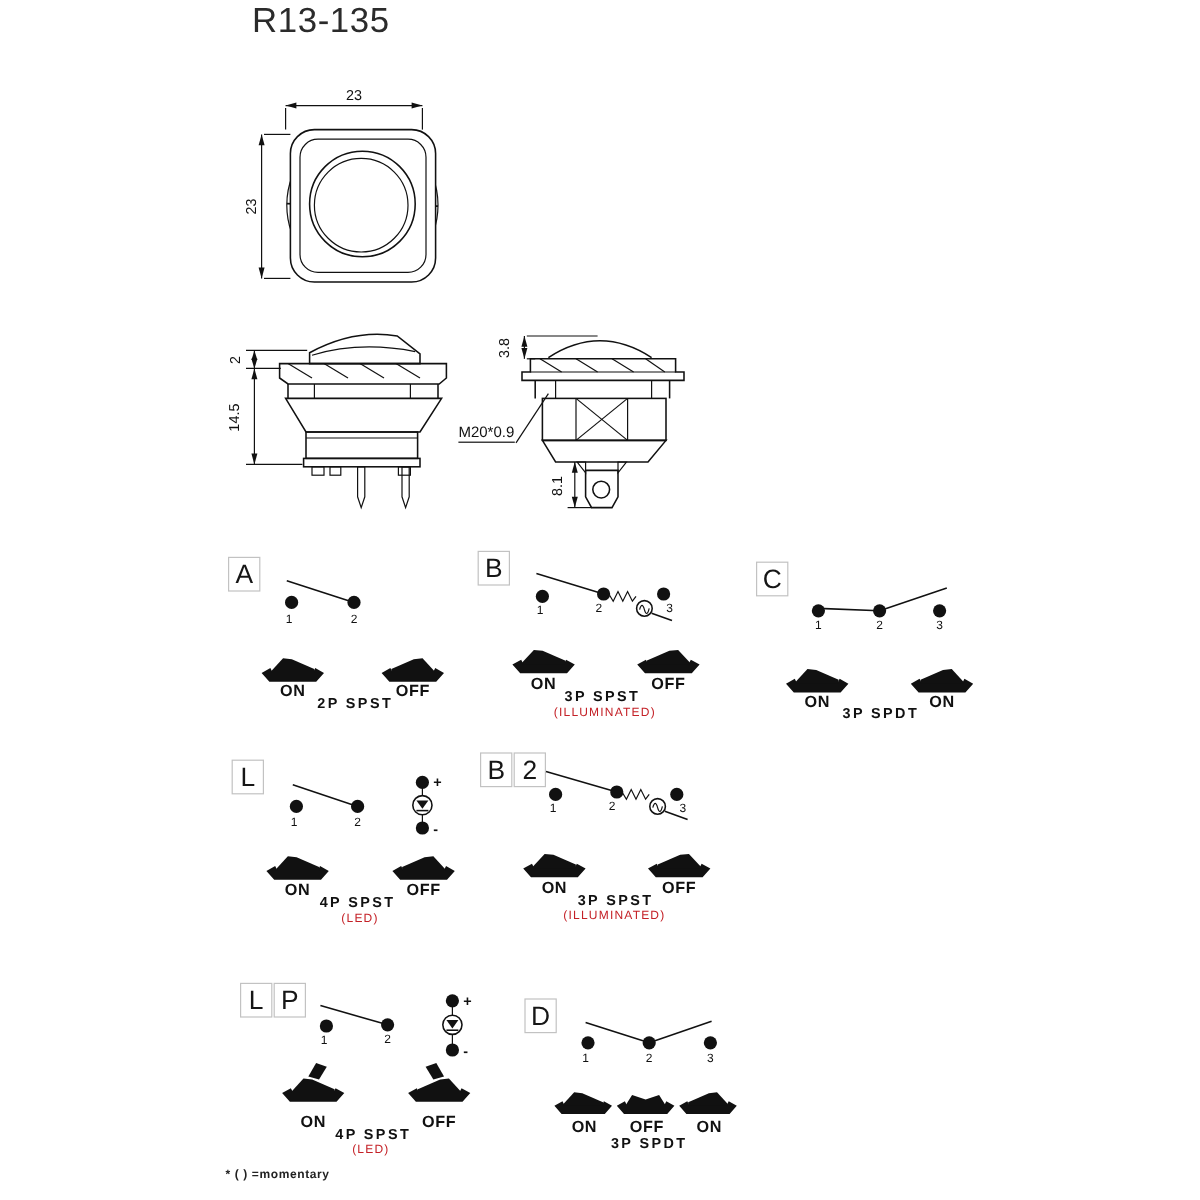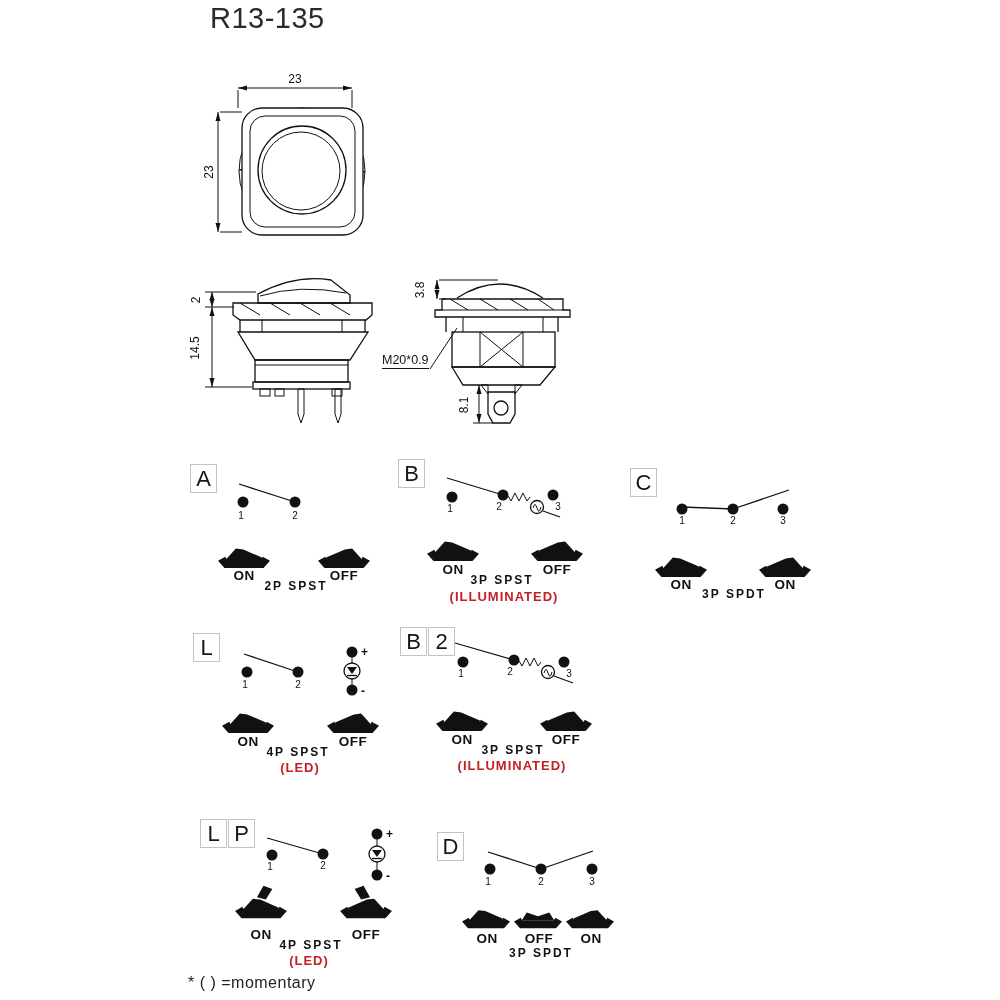--- a/index.html
+++ b/index.html
@@ -5,23 +5,23 @@
   html,body{margin:0;padding:0;background:#fff;}
   body{width:1000px;height:1000px;position:relative;overflow:hidden;
        font-family:"Liberation Sans",sans-serif;color:#111;}
   .abs{position:absolute;}
   .title{font-size:29px;font-weight:500;color:#2b2b2b;letter-spacing:0.5px;}
   .letterbox{border:1px solid #c2c2c2;background:#fff;width:25px;height:27px;
              display:flex;align-items:center;justify-content:center;
              font-size:22px;font-weight:400;color:#161616;}
   .rklabel{font-size:13.5px;font-weight:600;letter-spacing:0.5px;transform:translateX(-50%);white-space:nowrap;}
   .typelabel{font-size:12px;font-weight:700;letter-spacing:2px;transform:translateX(-50%);white-space:nowrap;}
-  .sublabel{font-size:13px;font-weight:700;letter-spacing:1px;color:#c42127;
+  .sublabel{font-size:10px;font-weight:400;letter-spacing:1px;color:#c42127;
             transform:translateX(-50%);white-space:nowrap;}
-  .footnote{font-size:16px;color:#222;letter-spacing:0.5px;}
+  .footnote{font-size:10px;color:#222;letter-spacing:0.5px;font-weight:bold;}
   .threadlabel{font-size:12.5px;border-bottom:1.3px solid #111;padding-bottom:1px;white-space:nowrap;}
   svg{overflow:visible;}
   .ln{stroke:#111;stroke-width:1.3;fill:none;}
   .thin{stroke:#111;stroke-width:1;fill:none;}
   .fil{fill:#111;stroke:none;}
   .wht{fill:#fff;stroke:#111;stroke-width:1.3;}
   text.num{font:10px "Liberation Sans",sans-serif;fill:#111;text-anchor:middle;}
   text.dim{font:12px "Liberation Sans",sans-serif;fill:#111;text-anchor:middle;}
   text.pol{font:bold 12px "Liberation Sans",sans-serif;fill:#111;}
   .rocker{display:block;}

